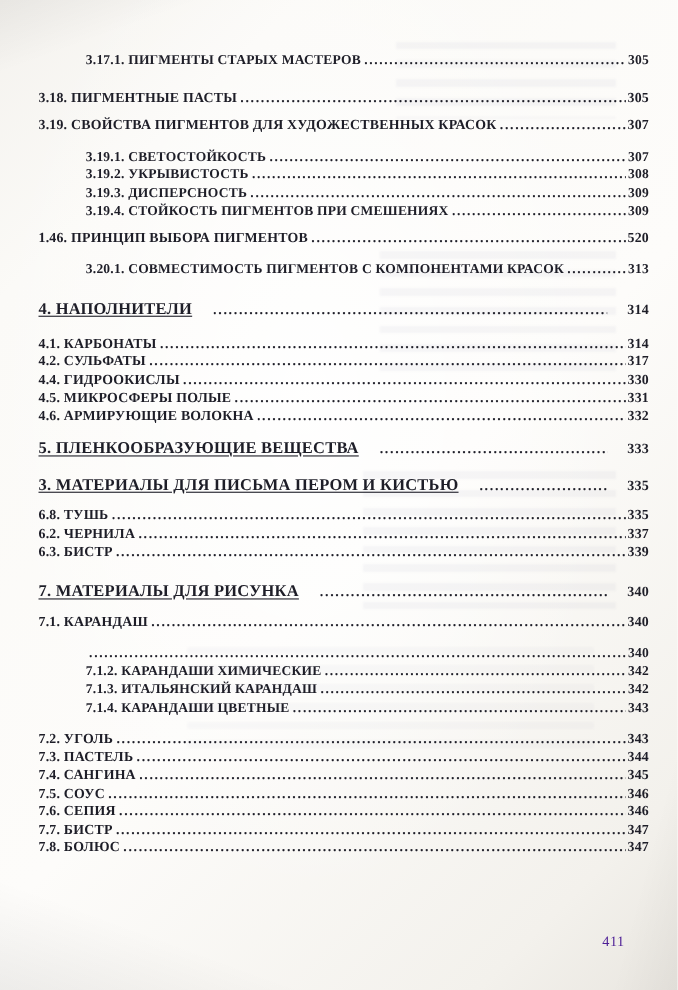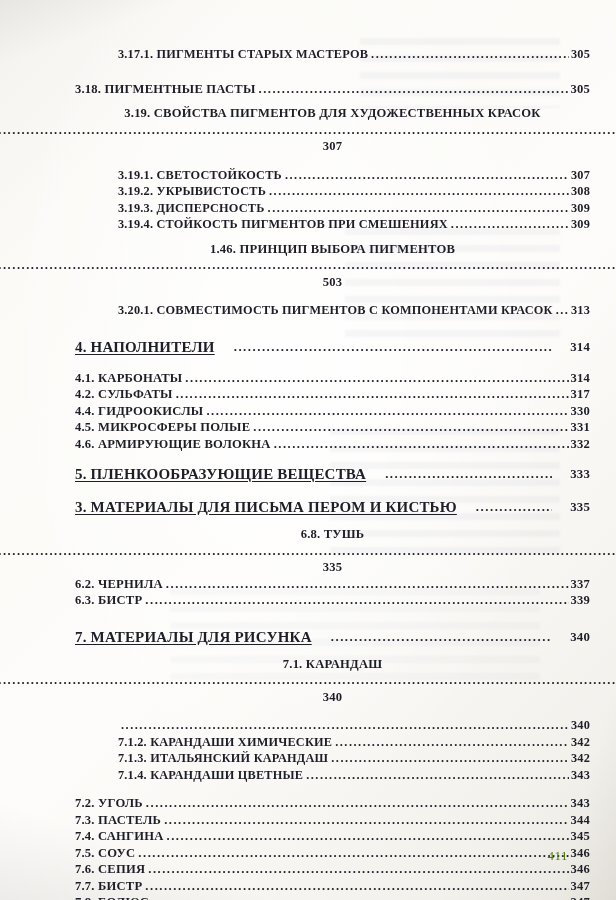--- a/index.html
+++ b/index.html
@@ -45,26 +45,25 @@
   .bleed.b3 { left: 330px; top: 428px; width: 230px; height: 135px; }
   .bleed.b4 { left: 170px; top: 588px; width: 370px; height: 100px; opacity: 0.35; }
 
   .toc-wrap {
     position: relative;
     box-sizing: border-box;
     padding: 46px 26px 0 35px;
   }
   .row {
     display: flex;
-    align-items: center;
+    align-items: flex-start;
     line-height: 16.5px;
     font-size: 12.6px;
     font-weight: bold;
     letter-spacing: 0.2px;
-    margin-left: 40px;
   }
   .row .label { white-space: nowrap; }
   .row .dots {
     flex: 1 1 auto;
     overflow: hidden;
     white-space: nowrap;
     min-width: 6px;
     margin: 0 2px 0 3px;
   }
   .row .dots::after {
@@ -72,31 +71,31 @@
     letter-spacing: 1.5px;
   }
   .row .pg { white-space: nowrap; }
 
   .row.subsection { padding-left: 43px; font-size: 12.3px; }
   .row.chapter { line-height: 21px; font-size: 15px; gap: 16px; }
   .row.chapter .label { text-decoration: underline; text-underline-offset: 2px; }
   .row.chapter .pg, .row.chapter .dots { font-size: 12.8px; }
 
   .gap-none   { margin-top: 0; }
-  .gap-small  { margin-top: 8px; flex-direction: column; }
+  .gap-small  { margin-top: 8px; }
   .gap-medium { margin-top: 12px; }
   .gap-large  { margin-top: 18px; }
 
   .folio {
     position: absolute;
     right: 48px;
     bottom: 36px;
     font-size: 13px;
     letter-spacing: 0.5px;
-    color: #4d7c0f;
+    color: #4c1d95;
   }
 </style>
 </head>
 <body>
 
 <div class="crease one"></div>
 <div class="bleed b1"></div>
 <div class="bleed b2"></div>
 <div class="bleed b3"></div>
 <div class="bleed b4"></div>
@@ -134,21 +133,21 @@
     <span class="pg">309</span>
   </div>
       <div class="row subsection gap-none">
     <span class="label">3.19.4. СТОЙКОСТЬ ПИГМЕНТОВ ПРИ СМЕШЕНИЯХ</span>
     <span class="dots"></span>
     <span class="pg">309</span>
   </div>
       <div class="row section gap-small">
     <span class="label">1.46. ПРИНЦИП ВЫБОРА ПИГМЕНТОВ</span>
     <span class="dots"></span>
-    <span class="pg">503</span>
+    <span class="pg">520</span>
   </div>
       <div class="row subsection gap-medium">
     <span class="label">3.20.1. СОВМЕСТИМОСТЬ ПИГМЕНТОВ С КОМПОНЕНТАМИ КРАСОК</span>
     <span class="dots"></span>
     <span class="pg">313</span>
   </div>
       <div class="row chapter gap-large">
     <span class="label">4. НАПОЛНИТЕЛИ</span>
     <span class="dots"></span>
     <span class="pg">314</span>

